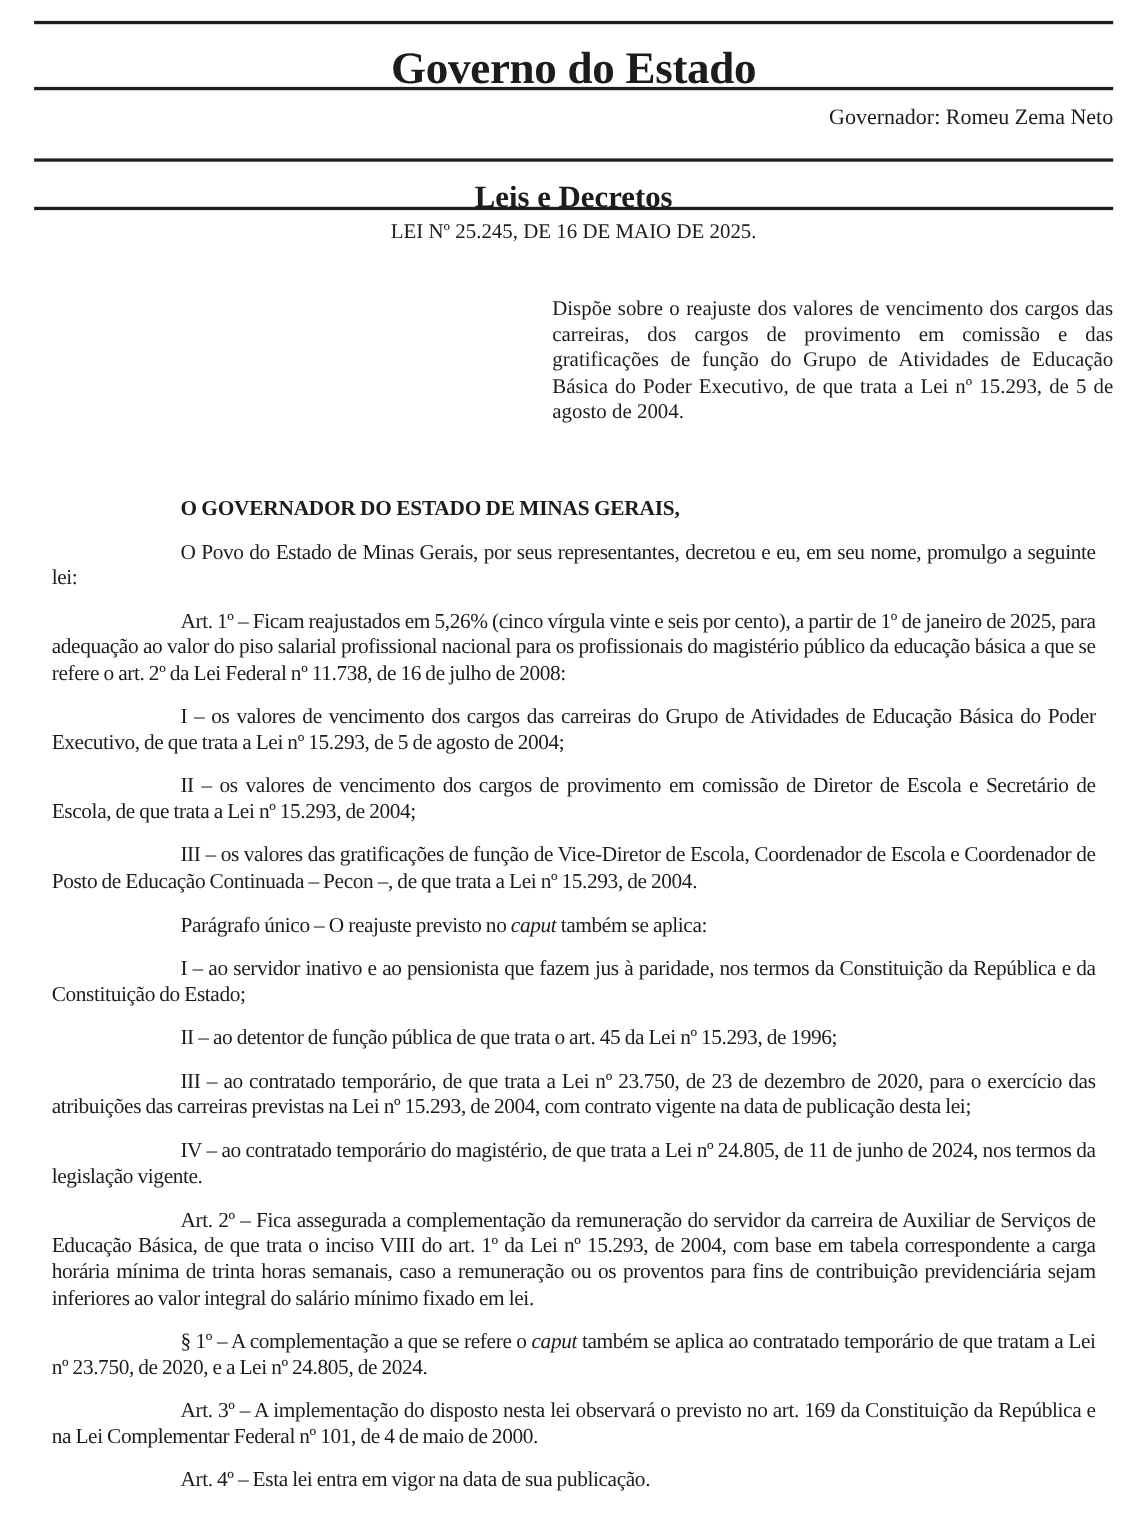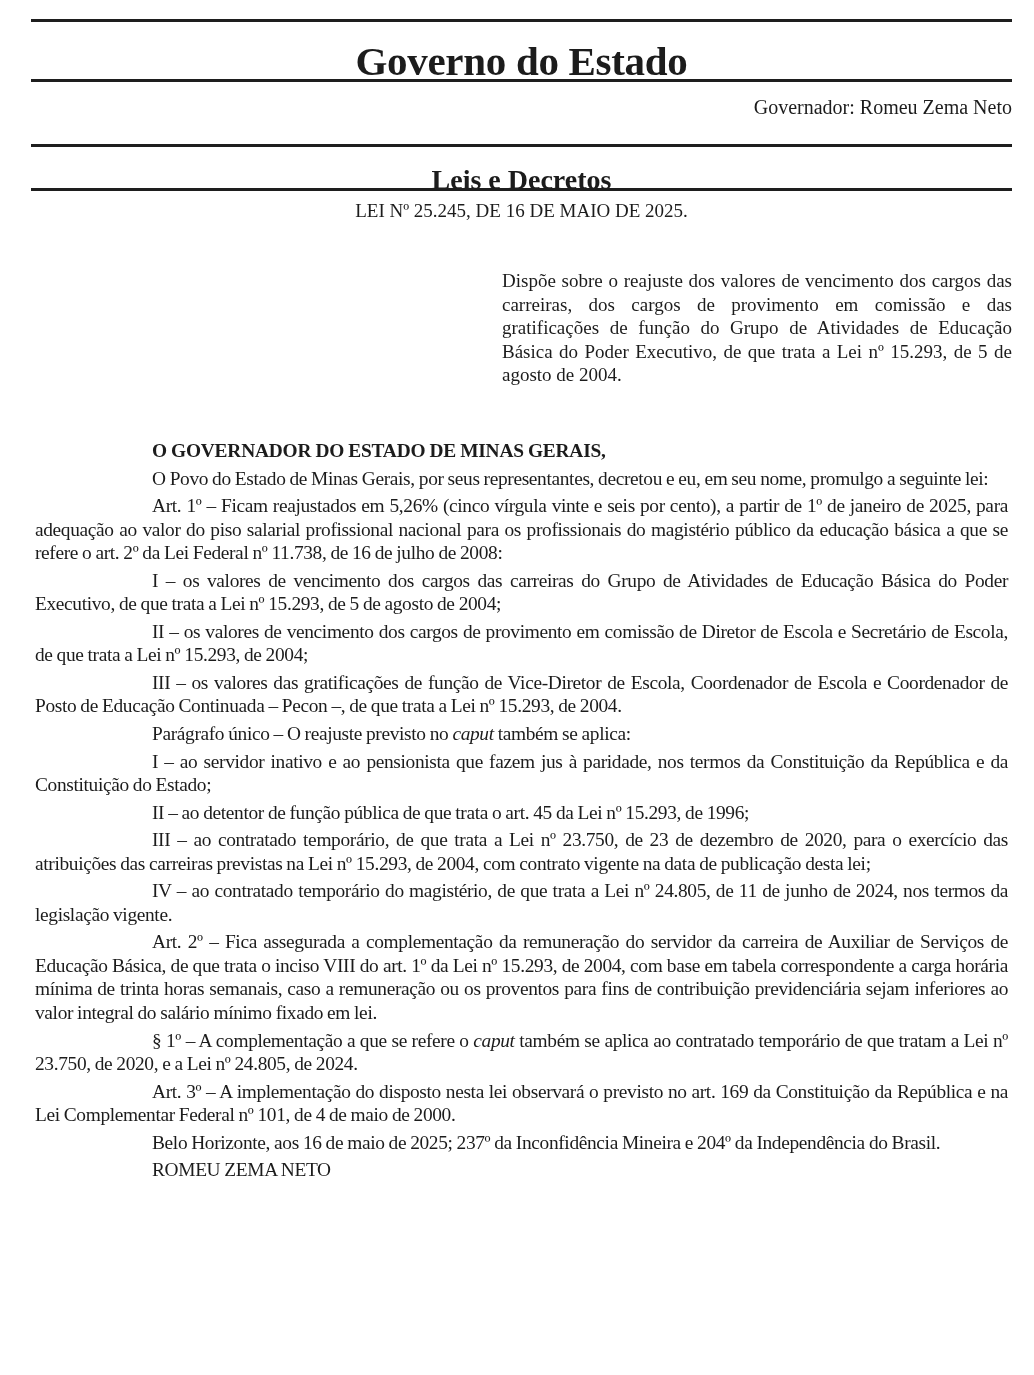--- a/index.html
+++ b/index.html
@@ -81,21 +81,21 @@
     left: 0;
     top: 435px;
     width: 981px;
     font-size: 19.4px;
     line-height: 23.55px;
     text-align: justify;
     letter-spacing: -0.35px;
     word-spacing: -0.5px;
   }
   .body-text p {
-    margin: 4px;
+    margin: 16px;
     text-indent: 117px;
   }
   .body-text p.opening {
     font-weight: bold;
     letter-spacing: -0.2px;
   }
   .body-text em {
     font-style: italic;
   }
 </style>
@@ -129,17 +129,18 @@
     <p><span>Parágrafo único – O reajuste previsto no </span><em>caput</em><span> também se aplica:</span></p>
     <p>I – ao servidor inativo e ao pensionista que fazem jus à paridade, nos termos da Constituição da República e da Constituição do Estado;</p>
     <p>II – ao detentor de função pública de que trata o art. 45 da Lei nº 15.293, de 1996;</p>
     <p>III – ao contratado temporário, de que trata a Lei nº 23.750, de 23 de dezembro de 2020, para o exercício das atribuições das carreiras previstas na Lei nº 15.293, de 2004, com contrato vigente na data de publicação desta lei;</p>
     <p>IV – ao contratado temporário do magistério, de que trata a Lei nº 24.805, de 11 de junho de 2024, nos termos da legislação vigente.</p>
 
     <p>Art. 2º – Fica assegurada a complementação da remuneração do servidor da carreira de Auxiliar de Serviços de Educação Básica, de que trata o inciso VIII do art. 1º da Lei nº 15.293, de 2004, com base em tabela correspondente a carga horária mínima de trinta horas semanais, caso a remuneração ou os proventos para fins de contribuição previdenciária sejam inferiores ao valor integral do salário mínimo fixado em lei.</p>
     <p><span>§ 1º – A complementação a que se refere o </span><em>caput</em><span> também se aplica ao contratado temporário de que tratam a Lei nº 23.750, de 2020, e a Lei nº 24.805, de 2024.</span></p>
 
     <p>Art. 3º – A implementação do disposto nesta lei observará o previsto no art. 169 da Constituição da República e na Lei Complementar Federal nº 101, de 4 de maio de 2000.</p>
+    <p>Art. 4º – Esta lei entra em vigor na data de sua publicação.</p>
     <p>Belo Horizonte, aos 16 de maio de 2025; 237º da Inconfidência Mineira e 204º da Independência do Brasil.</p>
     <p>ROMEU ZEMA NETO</p>
   </div>
 
 </div>
 
 </body></html>

